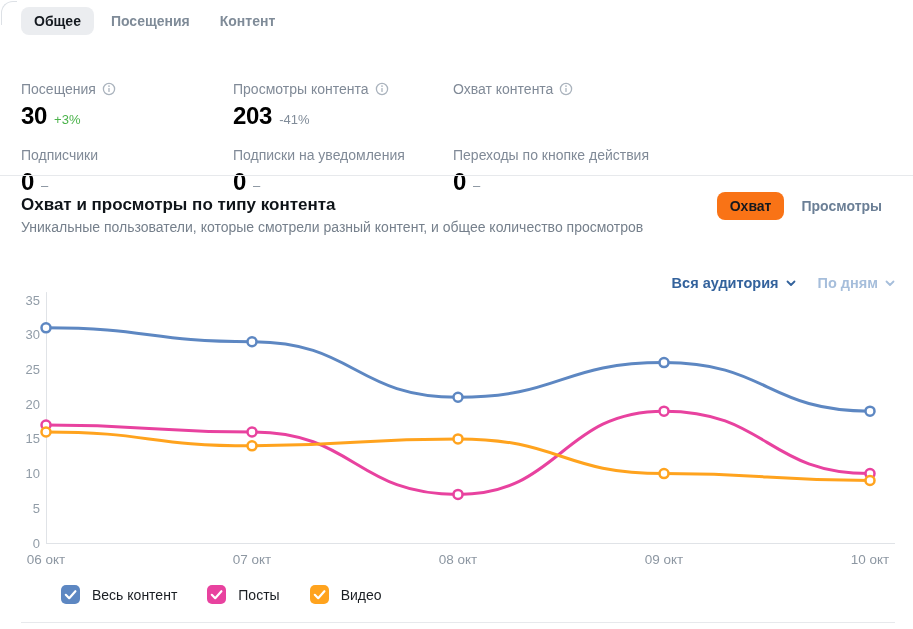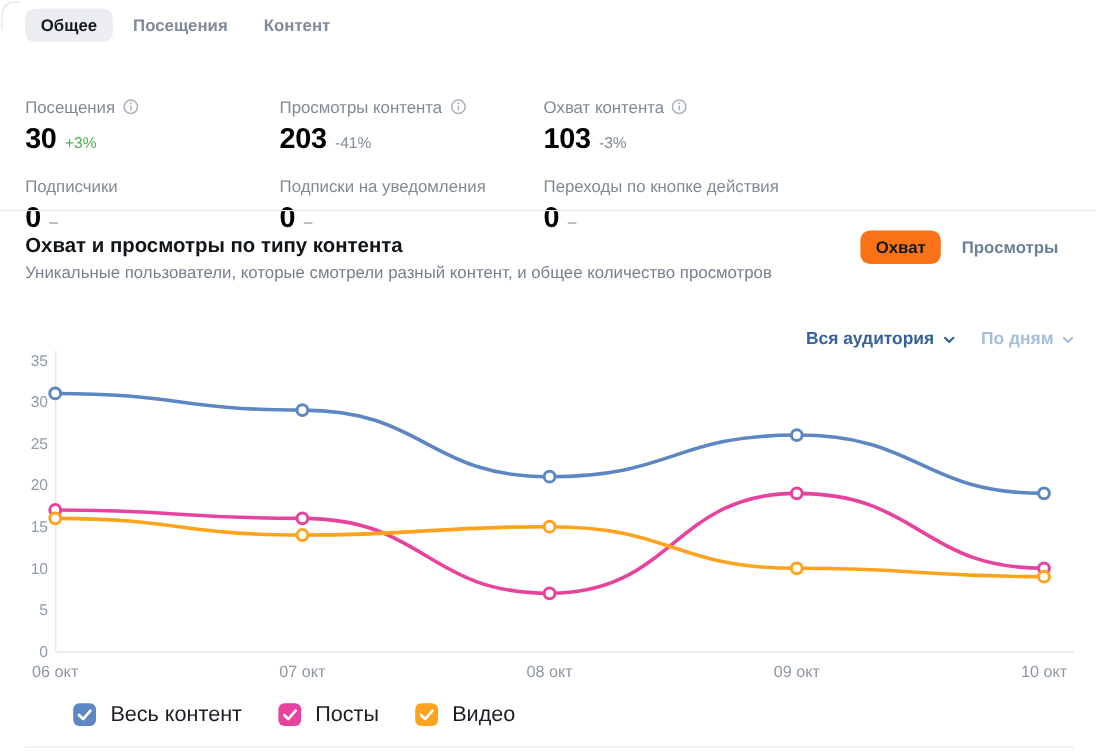--- a/index.html
+++ b/index.html
@@ -42,21 +42,21 @@
   .filter.disabled { color:#a6bedb; }
 
   
   .chart-wrap { position:absolute; left:0; top:281px; width:913px; height:292px; }
   svg text { font-family:"Liberation Sans", sans-serif; }
 
   
   .legend { position:absolute; left:61px; top:585px; display:flex; align-items:center; gap:30px; }
   .legend-item { display:flex; align-items:center; gap:12px; cursor:pointer; }
   .legend-box { width:19px; height:19px; border-radius:5px; display:flex; align-items:center; justify-content:center; }
-  .legend-label { font-size:18px; color:#1a1e23; }
+  .legend-label { font-size:14px; color:#1a1e23; }
 </style>
 </head>
 <body>
 
 <div class="corner"></div>
 
 <nav class="tabs">
   <span class="tab active">Общее</span>
   <span class="tab">Посещения</span>
   <span class="tab">Контент</span>
@@ -98,24 +98,20 @@
   <div class="stat">
     <div class="stat-label">
       <span>Охват контента</span>
       <span class="info-icon">
           <svg width="14" height="14" viewBox="0 0 14 14">
             <circle cx="7" cy="7" r="5.6" stroke="#aab3bd" stroke-width="1.3" fill="none"></circle>
             <rect x="6.35" y="5.9" width="1.3" height="4.1" rx="0.6" fill="#aab3bd"></rect>
             <circle cx="7" cy="4.1" r="0.85" fill="#aab3bd"></circle>
           </svg>
         </span>
-    </div>
-    <div class="stat-value-row">
-      <span class="stat-value">103</span>
-      <span class="stat-delta" style="color: rgb(129, 140, 153);">-3%</span>
     </div>
   </div>
   <div class="stat">
     <div class="stat-label">
       <span>Подписчики</span>
     </div>
     <div class="stat-value-row">
       <span class="stat-value">0</span>
       <span class="stat-delta" style="color: rgb(129, 140, 153);">–</span>
     </div>

